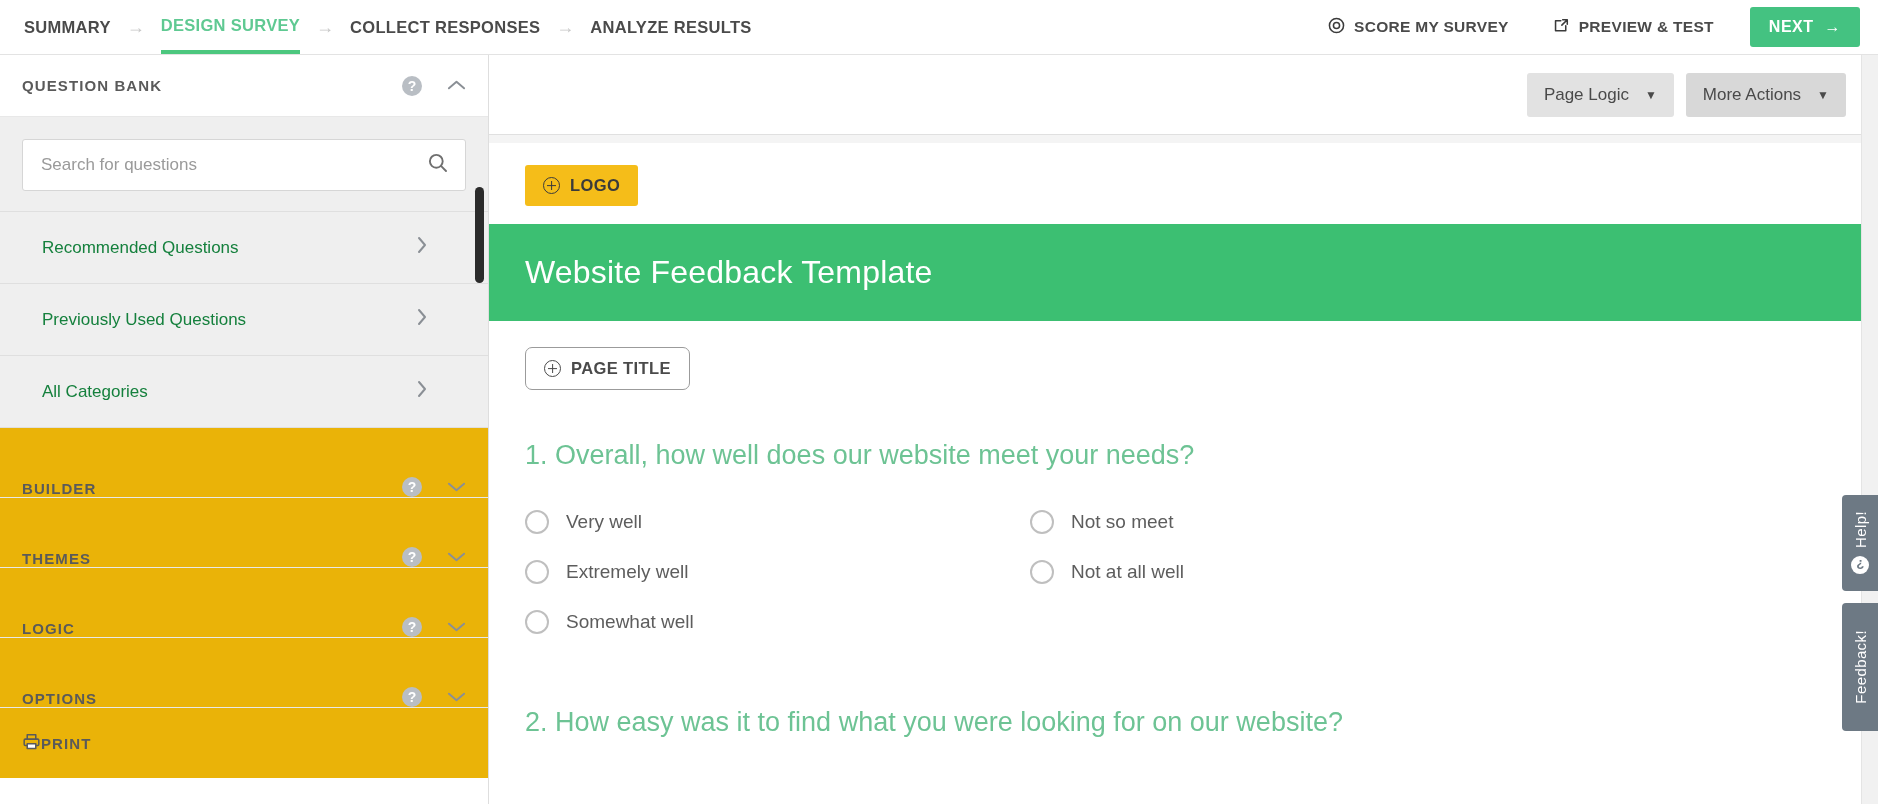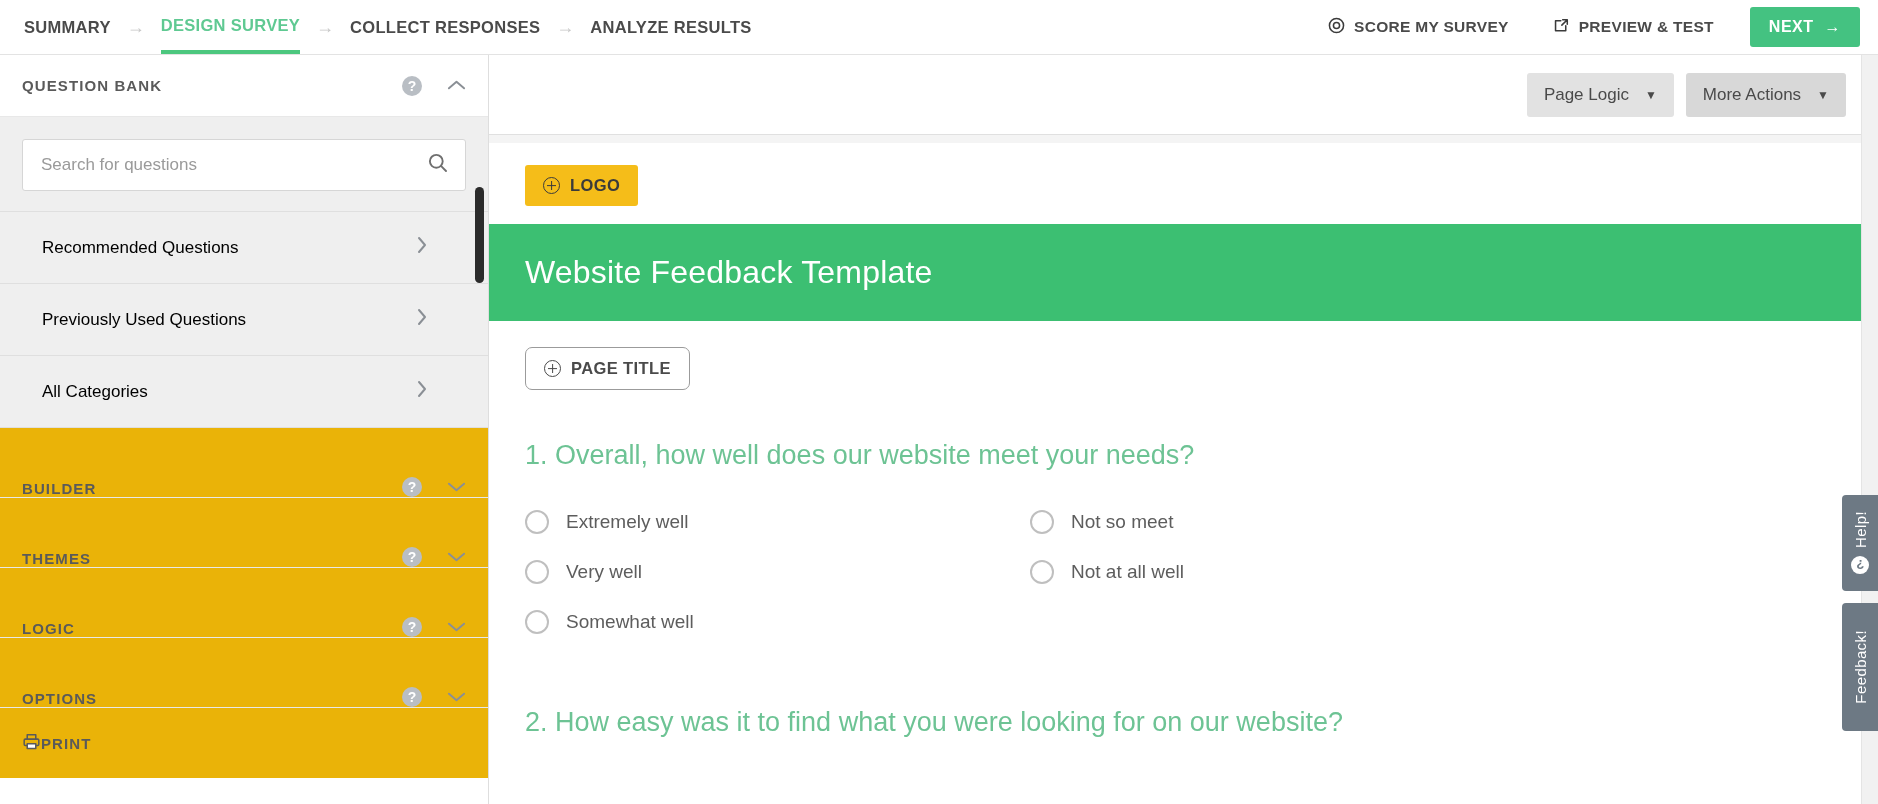--- a/index.html
+++ b/index.html
@@ -168,21 +168,21 @@
     height: 72px;
     display: flex;
     align-items: center;
     padding: 0 22px 0 42px;
     border-top: 1px solid #dfdfdf;
     background: #efefef;
     cursor: pointer;
   }
   .cat-row .cat-label {
     font-size: 17px;
-    color: #000000;
+    color: #15803d;
   }
   .cat-row .cat-chev {
     margin-left: auto;
     color: #8a8f95;
     font-size: 17px;
     margin-right: 38px;
   }
   .cat-list { border-bottom: 1px solid #dfdfdf; }
 
   .sect-row {
@@ -604,25 +604,25 @@
           <span class="plus-circle"></span>
           <span>PAGE TITLE</span>
         </div>
       </div>
 
       <div class="question-block">
         <div class="q-title">1. Overall, how well does our website meet your needs?</div>
         <div class="answers">
           <div class="ans">
             <span class="radio"></span>
-            <span class="ans-label">Extremely well</span>
+            <span class="ans-label">Very well</span>
           </div>
           <div class="ans">
             <span class="radio"></span>
-            <span class="ans-label">Very well</span>
+            <span class="ans-label">Extremely well</span>
           </div>
           <div class="ans">
             <span class="radio"></span>
             <span class="ans-label">Somewhat well</span>
           </div>
           <div class="ans">
             <span class="radio"></span>
             <span class="ans-label">Not so meet</span>
           </div>
           <div class="ans">

